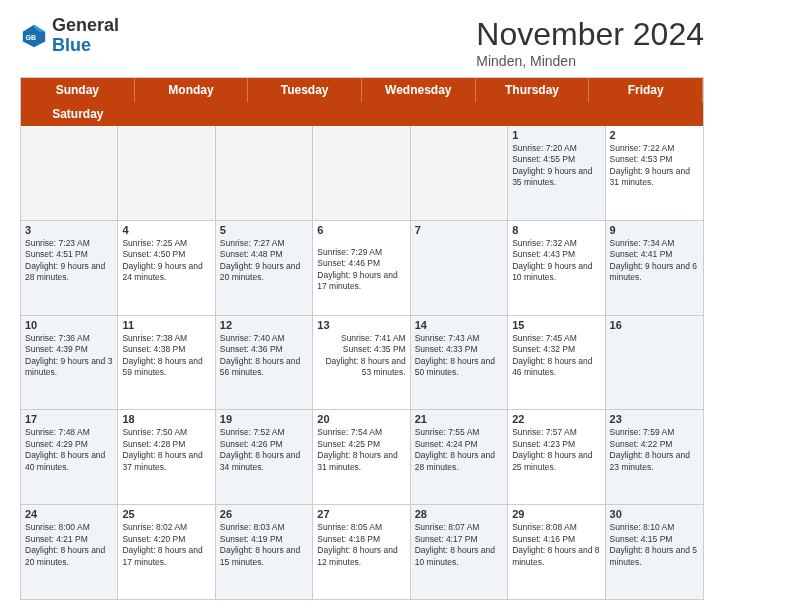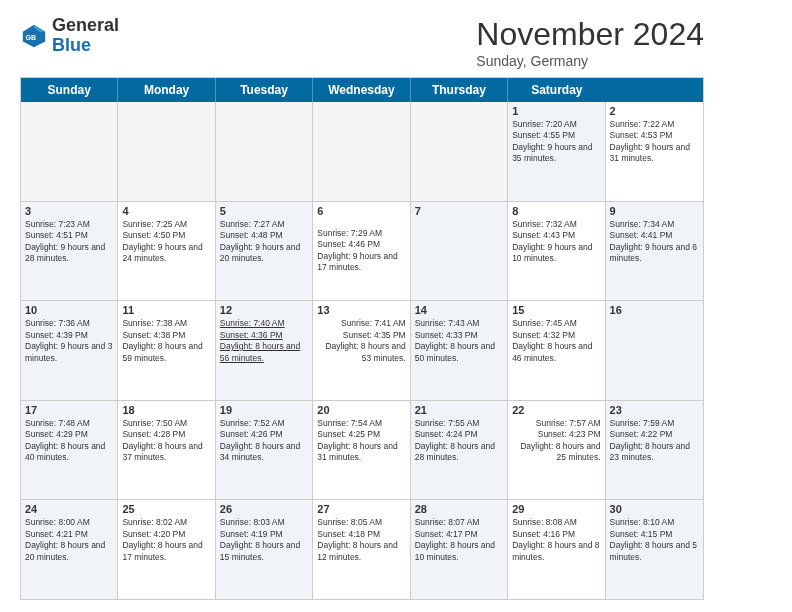--- a/index.html
+++ b/index.html
@@ -52,22 +52,22 @@
       color: #555;
     }
     .calendar {
       flex: 1;
       display: flex;
       flex-direction: column;
       border: 1px solid #ccc;
     }
     .cal-header {
       display: grid;
-      grid-template-columns: repeat(7, 1fr);
-      background: #0369a1;
+      grid-template-columns: repeat(6, 1fr);
+      background: #c2410c;
     }
     .cal-header-cell {
       color: #fff;
       font-size: 12px;
       font-weight: bold;
       text-align: center;
       padding: 5px 2px;
       border-right: 1px solid rgba(255,255,255,0.3);
     }
     .cal-header-cell:last-child { border-right: none; }
@@ -118,31 +118,32 @@
         <polygon points="20,4 36,14 28,14 20,8" fill="#3a9fd5"></polygon>
         <text x="8" y="26" font-size="10" font-weight="bold" fill="white" font-family="Arial">GB</text>
       </svg>
       <div class="logo-text">
         <div><span class="general">General</span></div>
         <div><span class="blue">Blue</span></div>
       </div>
     </div>
     <div class="title-block">
       <div class="month-title">November 2024</div>
-      <div class="subtitle">Sunday, Germany</div>
+      <div class="subtitle">Minden, Minden</div>
     </div>
   </div>
 
   <div class="calendar">
     <div class="cal-header">
     <div class="cal-header-cell">Sunday</div>
         <div class="cal-header-cell">Monday</div>
         <div class="cal-header-cell">Tuesday</div>
         <div class="cal-header-cell">Wednesday</div>
         <div class="cal-header-cell">Thursday</div>
+        <div class="cal-header-cell">Friday</div>
         <div class="cal-header-cell">Saturday</div>
       </div>
     <div class="cal-body">
     <div class="cal-row">
           <div class="cal-cell empty"></div>
           <div class="cal-cell empty"></div>
           <div class="cal-cell empty"></div>
           <div class="cal-cell empty"></div>
           <div class="cal-cell empty"></div>
           <div class="cal-cell shaded">
@@ -207,21 +208,21 @@
 Daylight: 9 hours and 3 minutes.</div>
           </div>
           <div class="cal-cell">
             <span class="day-num">11</span>
             <div class="cell-text" style="white-space: pre-line;">Sunrise: 7:38 AM
 Sunset: 4:38 PM
 Daylight: 8 hours and 59 minutes.</div>
           </div>
           <div class="cal-cell shaded">
             <span class="day-num">12</span>
-            <div class="cell-text" style="white-space: pre-line; text-decoration: underline;">Sunrise: 7:40 AM
+            <div class="cell-text" style="white-space: pre-line;">Sunrise: 7:40 AM
 Sunset: 4:36 PM
 Daylight: 8 hours and 56 minutes.</div>
           </div>
           <div class="cal-cell">
             <span class="day-num">13</span>
             <div class="cell-text" style="white-space: pre-line; text-align: right;">Sunrise: 7:41 AM
 Sunset: 4:35 PM
 Daylight: 8 hours and 53 minutes.</div>
           </div>
           <div class="cal-cell shaded">
@@ -266,21 +267,21 @@
 Daylight: 8 hours and 31 minutes.</div>
           </div>
           <div class="cal-cell shaded">
             <span class="day-num">21</span>
             <div class="cell-text" style="white-space: pre-line;">Sunrise: 7:55 AM
 Sunset: 4:24 PM
 Daylight: 8 hours and 28 minutes.</div>
           </div>
           <div class="cal-cell">
             <span class="day-num">22</span>
-            <div class="cell-text" style="white-space: pre-line; text-align: right;">Sunrise: 7:57 AM
+            <div class="cell-text" style="white-space: pre-line;">Sunrise: 7:57 AM
 Sunset: 4:23 PM
 Daylight: 8 hours and 25 minutes.</div>
           </div>
           <div class="cal-cell shaded">
             <span class="day-num">23</span>
             <div class="cell-text" style="white-space: pre-line;">Sunrise: 7:59 AM
 Sunset: 4:22 PM
 Daylight: 8 hours and 23 minutes.</div>
           </div>
         </div>

